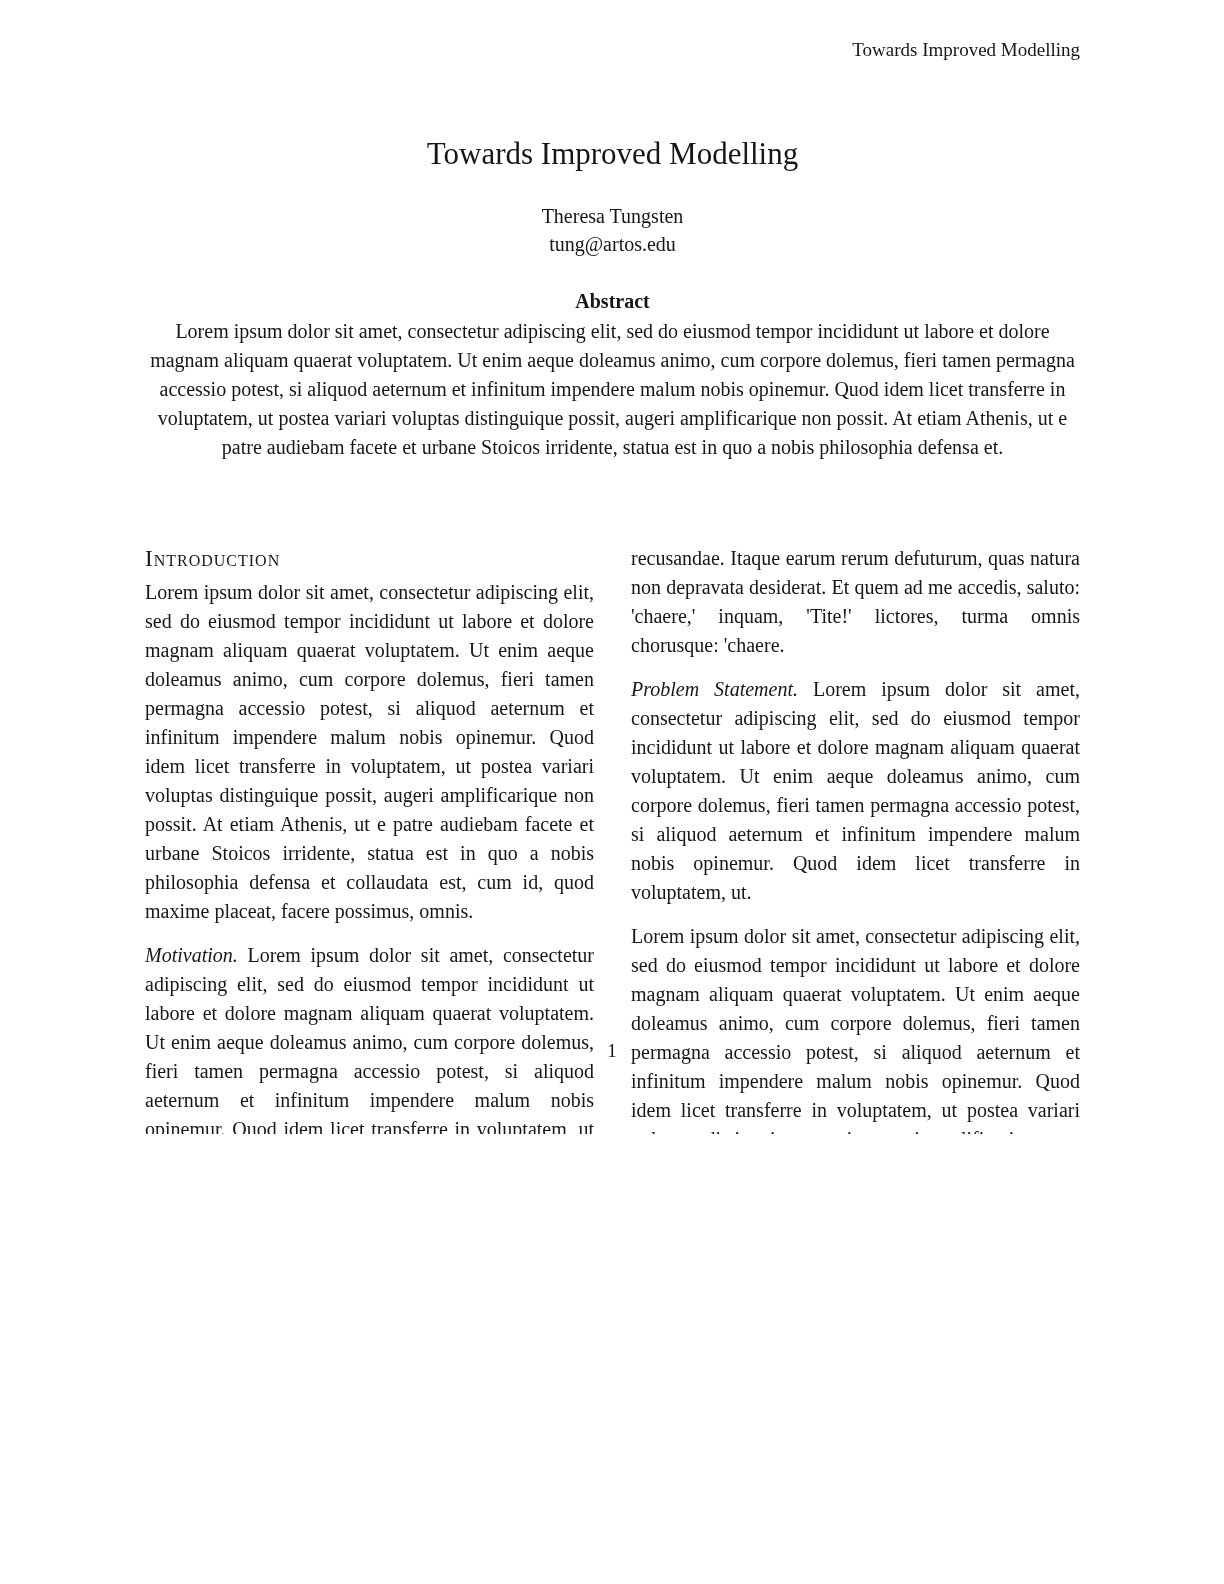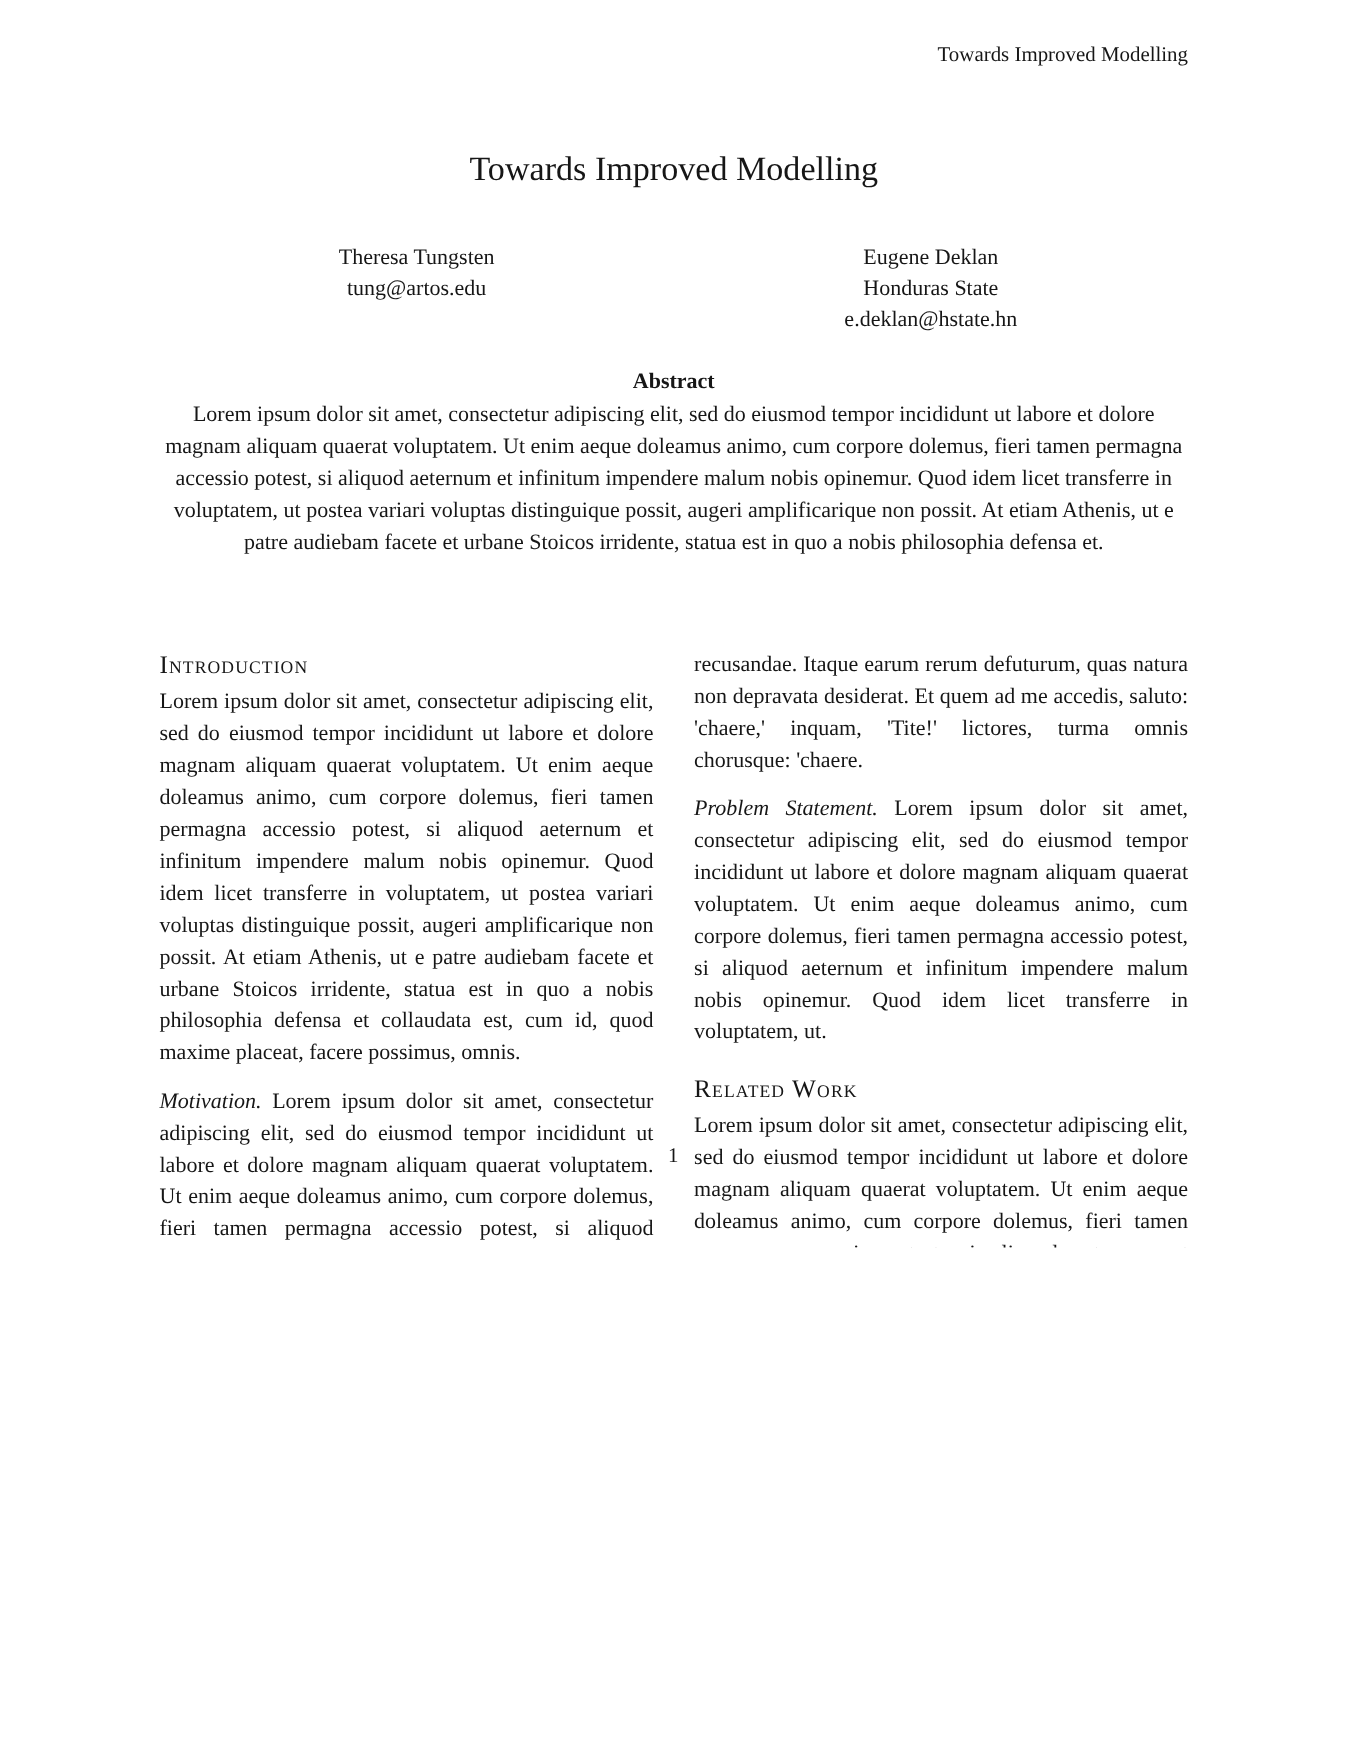--- a/index.html
+++ b/index.html
@@ -24,21 +24,21 @@
   }
   .title {
     margin: 74px 0 0 0;
     text-align: center;
     font-size: 31px;
     line-height: 37px;
     font-weight: normal;
   }
   .authors {
     display: flex;
-    margin-top: 48px;
+    margin-top: 30px;
     justify-content: center;
   }
   .author {
     flex: 1;
     text-align: center;
     font-size: 20px;
     line-height: 28px;
   }
   .abstract-heading {
     margin-top: 29px;
@@ -100,44 +100,38 @@
 
   <div class="running-head">Towards Improved Modelling</div>
 
   <h1 class="title">Towards Improved Modelling</h1>
 
   <div class="authors">
     <div class="author">
       <div>Theresa Tungsten</div>
       <div>tung@artos.edu</div>
     </div>
-    <div class="author">
-      <div>Eugene Deklan</div>
-      <div>Honduras State</div>
-      <div>e.deklan@hstate.hn</div>
-    </div>
   </div>
 
   <div class="abstract">
     <div class="abstract-heading">Abstract</div>
     <p class="abstract-text">Lorem ipsum dolor sit amet, consectetur adipiscing elit, sed do eiusmod tempor incididunt ut labore et dolore magnam aliquam quaerat voluptatem. Ut enim aeque doleamus animo, cum corpore dolemus, fieri tamen permagna accessio potest, si aliquod aeternum et infinitum impendere malum nobis opinemur. Quod idem licet transferre in voluptatem, ut postea variari voluptas distinguique possit, augeri amplificarique non possit. At etiam Athenis, ut e patre audiebam facete et urbane Stoicos irridente, statua est in quo a nobis philosophia defensa et.</p>
   </div>
 
   <div class="columns">
 
     <div class="col">
       <h2 class="section-heading">Introduction</h2>
       <p class="body-para">Lorem ipsum dolor sit amet, consectetur adipiscing elit, sed do eiusmod tempor incididunt ut labore et dolore magnam aliquam quaerat voluptatem. Ut enim aeque doleamus animo, cum corpore dolemus, fieri tamen permagna accessio potest, si aliquod aeternum et infinitum impendere malum nobis opinemur. Quod idem licet transferre in voluptatem, ut postea variari voluptas distinguique possit, augeri amplificarique non possit. At etiam Athenis, ut e patre audiebam facete et urbane Stoicos irridente, statua est in quo a nobis philosophia defensa et collaudata est, cum id, quod maxime placeat, facere possimus, omnis.</p>
       <p class="body-para"><em class="run-in">Motivation.</em> <span>Lorem ipsum dolor sit amet, consectetur adipiscing elit, sed do eiusmod tempor incididunt ut labore et dolore magnam aliquam quaerat voluptatem. Ut enim aeque doleamus animo, cum corpore dolemus, fieri tamen permagna accessio potest, si aliquod aeternum et infinitum impendere malum nobis opinemur. Quod idem licet transferre in voluptatem, ut postea variari voluptas distinguique possit, augeri amplificarique non possit. At etiam Athenis, ut e patre audiebam facete et urbane Stoicos irridente, statua est in quo a nobis philosophia defensa et collaudata est, cum id, quod maxime placeat, facere possimus, omnis voluptas assumenda est, omnis dolor repellendus. Temporibus autem quibusdam et aut officiis debitis aut rerum necessitatibus saepe eveniet, ut et voluptates repudiandae sint et molestiae non</span></p>
     </div>
 
     <div class="col">
       <p class="body-para">recusandae. Itaque earum rerum defuturum, quas natura non depravata desiderat. Et quem ad me accedis, saluto: 'chaere,' inquam, 'Tite!' lictores, turma omnis chorusque: 'chaere.</p>
       <p class="body-para"><em class="run-in">Problem Statement.</em> <span>Lorem ipsum dolor sit amet, consectetur adipiscing elit, sed do eiusmod tempor incididunt ut labore et dolore magnam aliquam quaerat voluptatem. Ut enim aeque doleamus animo, cum corpore dolemus, fieri tamen permagna accessio potest, si aliquod aeternum et infinitum impendere malum nobis opinemur. Quod idem licet transferre in voluptatem, ut.</span></p>
-      <h2 class="section-heading related">Related Work</h2>
       <p class="body-para">Lorem ipsum dolor sit amet, consectetur adipiscing elit, sed do eiusmod tempor incididunt ut labore et dolore magnam aliquam quaerat voluptatem. Ut enim aeque doleamus animo, cum corpore dolemus, fieri tamen permagna accessio potest, si aliquod aeternum et infinitum impendere malum nobis opinemur. Quod idem licet transferre in voluptatem, ut postea variari voluptas distinguique possit, augeri amplificarique non possit. At etiam Athenis, ut e patre audiebam facete et urbane Stoicos irridente, statua est in quo a nobis philosophia defensa et collaudata est, cum id, quod maxime placeat, facere possimus, omnis voluptas assumenda est, omnis dolor repellendus. Temporibus autem quibusdam et aut officiis debitis aut rerum necessitatibus saepe eveniet, ut et voluptates repudiandae sint et molestiae non</p>
     </div>
 
   </div>
 
   <div class="page-number">1</div>
 
 </div>
 
 </body></html>

